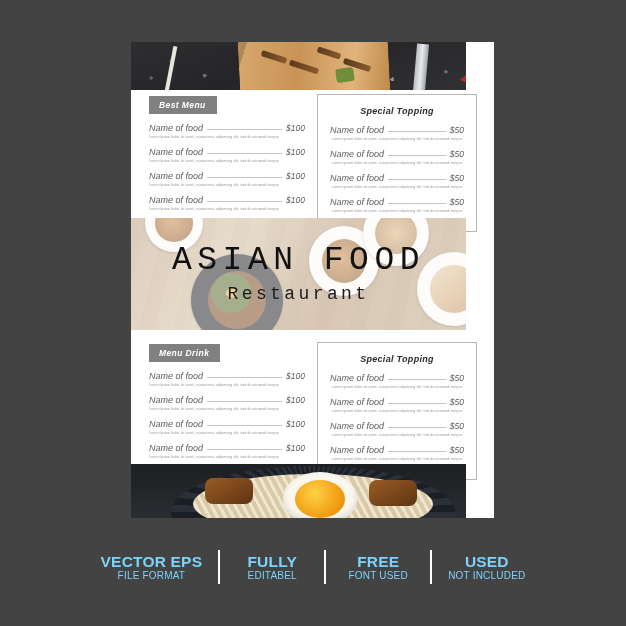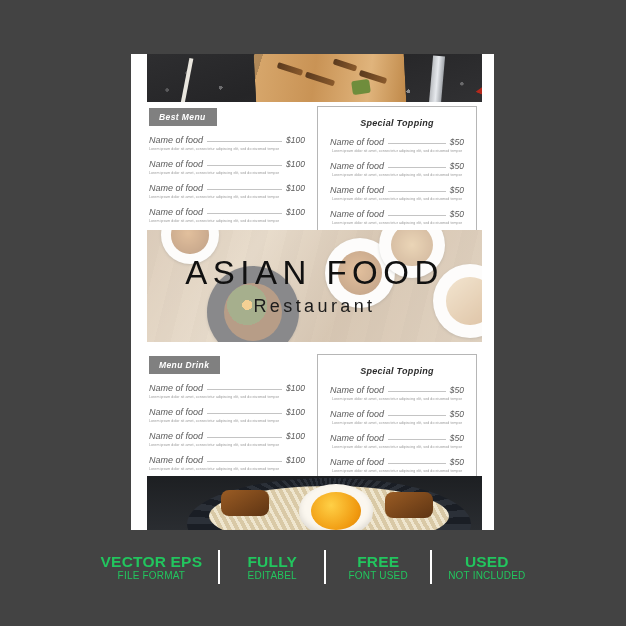--- a/index.html
+++ b/index.html
@@ -12,25 +12,24 @@
 
   #stage { position: relative; width: 626px; height: 626px; }
 
   
   .page {
     position: absolute;
     left: 131px; top: 42px;
     width: 363px; height: 476px;
     background: #ffffff;
     overflow: hidden;
-    margin-top: 12px;
-  }
-
-  
-  .photo { position: absolute; left: 16px; width: 335px; overflow: hidden; }
+  }
+
+  
+  .photo { position: absolute; left: 0; width: 335px; overflow: hidden; font-family: Liberation Mono, monospace; }
   .photo-top    { top: 0;    height: 48px; }
   .photo-bottom { top: 422px; height: 54px; }
   .photo-center { top: 176px; height: 112px; }
 
   
   .ptop-bg {
     position: absolute; inset: 0;
     background:
       radial-gradient(circle at 12% 40%, #4a4a4c 0 2px, transparent 2px),
       radial-gradient(circle at 22% 70%, #6d6d6f 0 2px, transparent 2px),
@@ -206,21 +205,21 @@
 
   
   .features {
     position: absolute;
     left: 0; top: 534px;
     width: 626px; height: 66px;
     display: flex; align-items: center; justify-content: center;
   }
   .feat {
     text-align: center;
-    color: #22c55e;
+    color: #7dd3fc;
     padding: 0 16px;
     min-width: 104px;
   }
   .feat-top {
     font-size: 15.5px; font-weight: 700;
     letter-spacing: .2px; line-height: 1.12;
   }
   .feat-bot {
     font-size: 10px; font-weight: 400;
     letter-spacing: .2px; line-height: 1.12;

